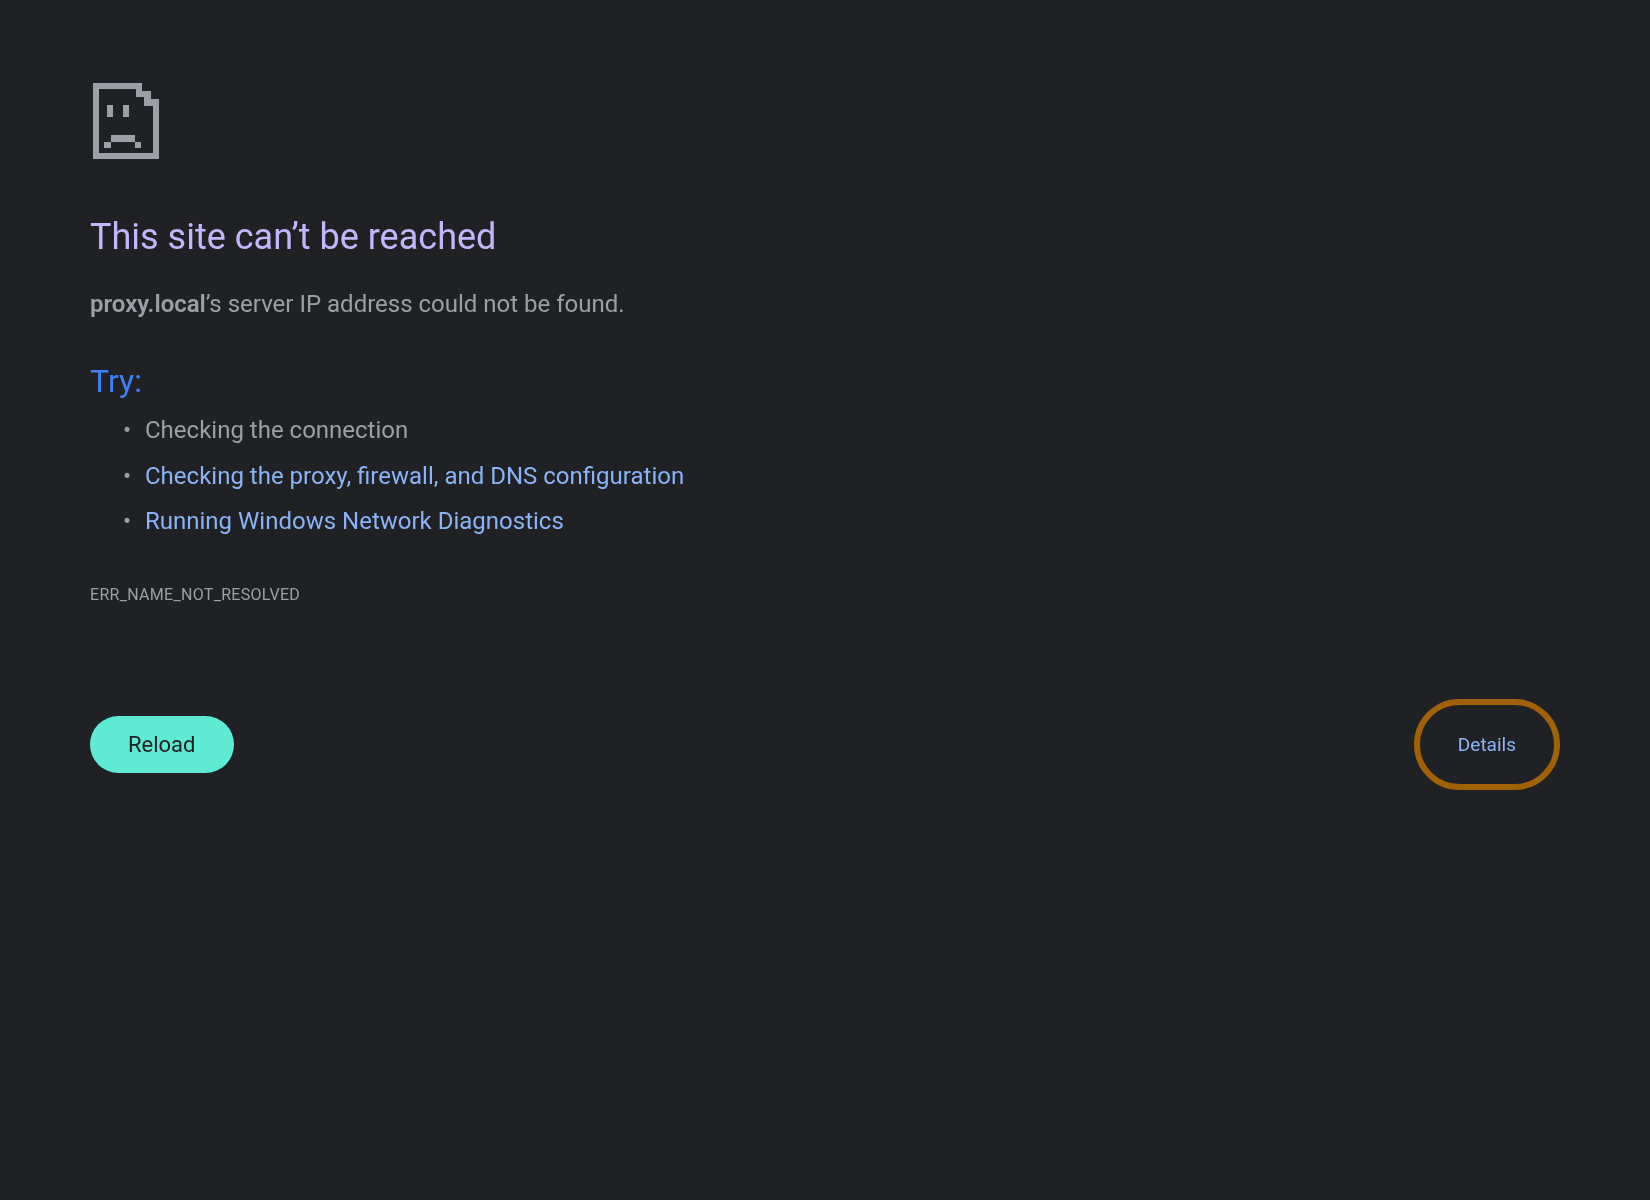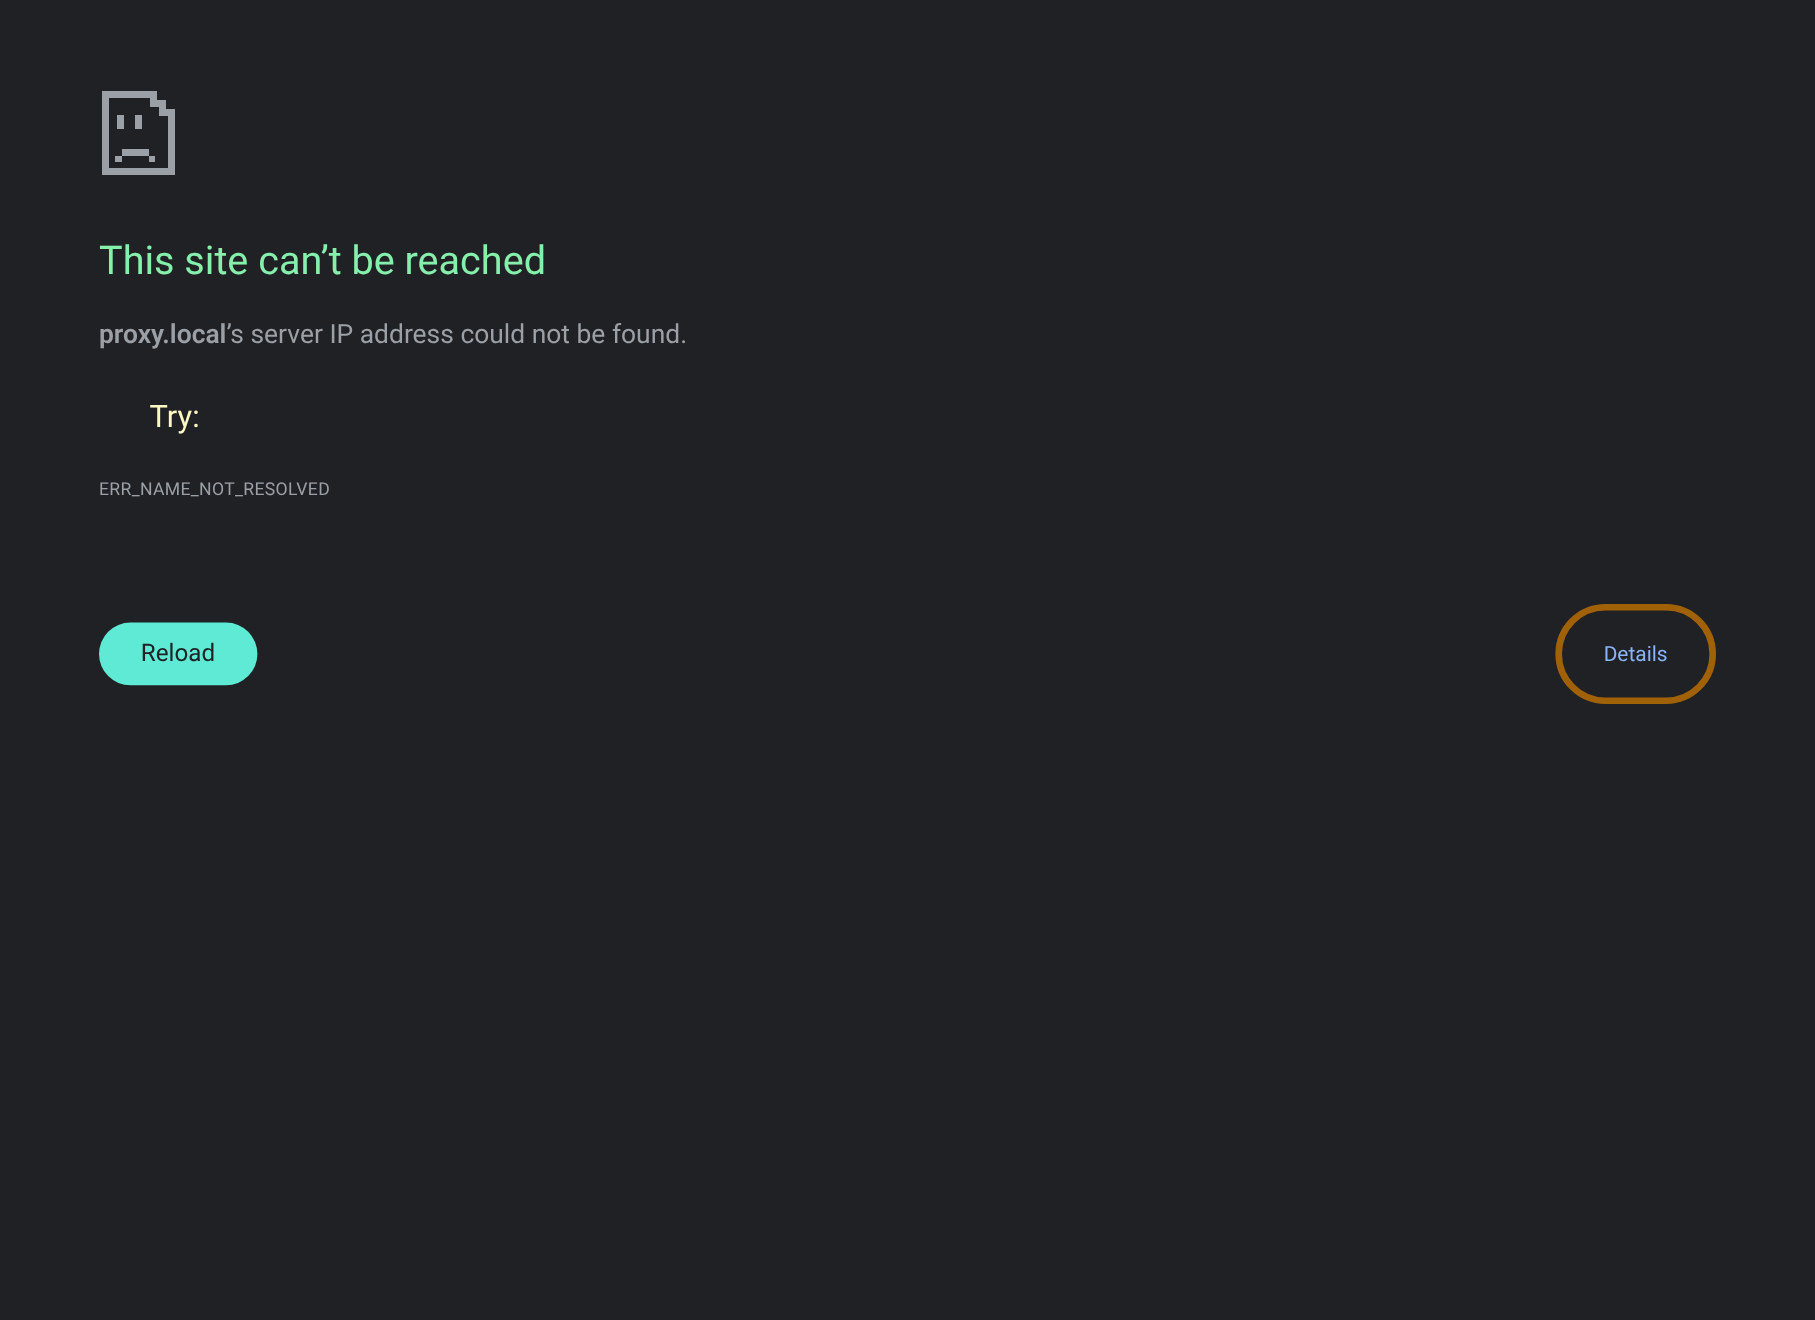--- a/index.html
+++ b/index.html
@@ -21,41 +21,40 @@
     .icon-wrapper {
       margin-bottom: 50px;
     }
     .sad-file-icon {
       width: 74px;
       height: 82px;
     }
     h1.title {
       font-size: 36px;
       font-weight: 400;
-      color: #86efac;
+      color: #c4b5fd;
       margin-bottom: 28px;
       letter-spacing: 0px;
     }
     .subtitle {
       font-size: 24px;
       color: #9aa0a6;
       margin-bottom: 40px;
       line-height: 1.5;
     }
     .subtitle .host {
       font-weight: 600;
     }
     .try-section {
       margin-bottom: 40px;
     }
     .try-label {
-      font-size: 28px;
-      color: #fef9c3;
+      font-size: 32px;
+      color: #3b82f6;
       margin-bottom: 8px;
-      margin-left: 46px;
     }
     ul.suggestions {
       list-style: none;
       padding-left: 55px;
     }
     ul.suggestions li {
       position: relative;
       font-size: 24px;
       line-height: 1.9;
       color: #9aa0a6;
@@ -126,20 +125,25 @@
   </div>
 
   <h1 class="title">This site can’t be reached</h1>
 
   <p class="subtitle">
     <span class="host">proxy.local</span><span>’s server IP address could not be found.</span>
   </p>
 
   <div class="try-section">
     <div class="try-label">Try:</div>
+    <ul class="suggestions">
+      <li><span>Checking the connection</span></li>
+      <li><span class="link">Checking the proxy, firewall, and DNS configuration</span></li>
+      <li><span class="link">Running Windows Network Diagnostics</span></li>
+    </ul>
   </div>
 
   <div class="error-code">ERR_NAME_NOT_RESOLVED</div>
 
   <div class="button-row">
     <button class="reload-btn">Reload</button>
     <button class="details-btn">Details</button>
   </div>
 
 </div>

